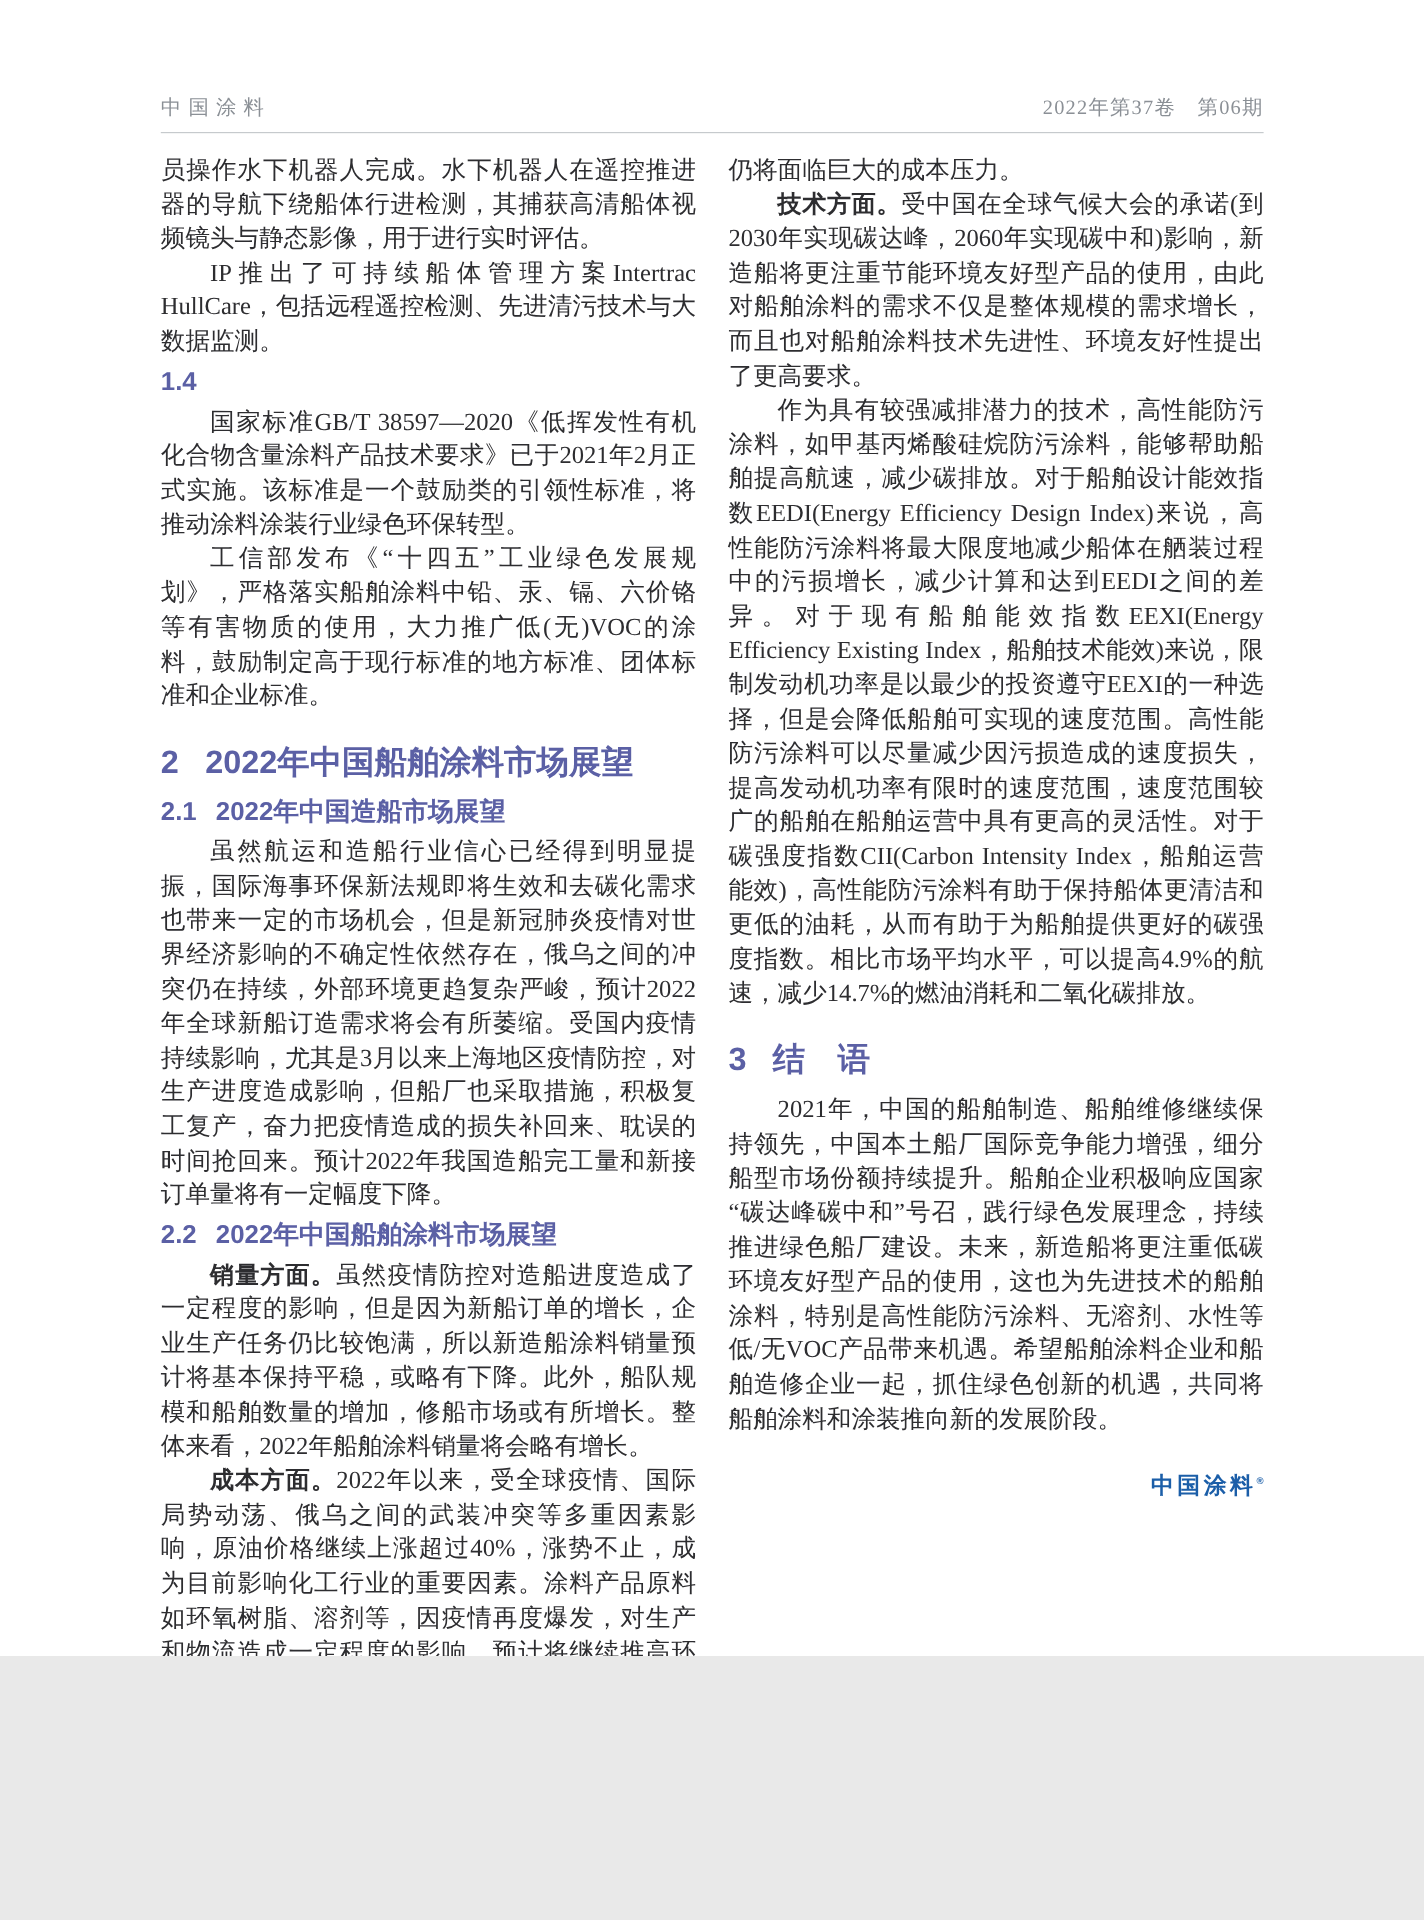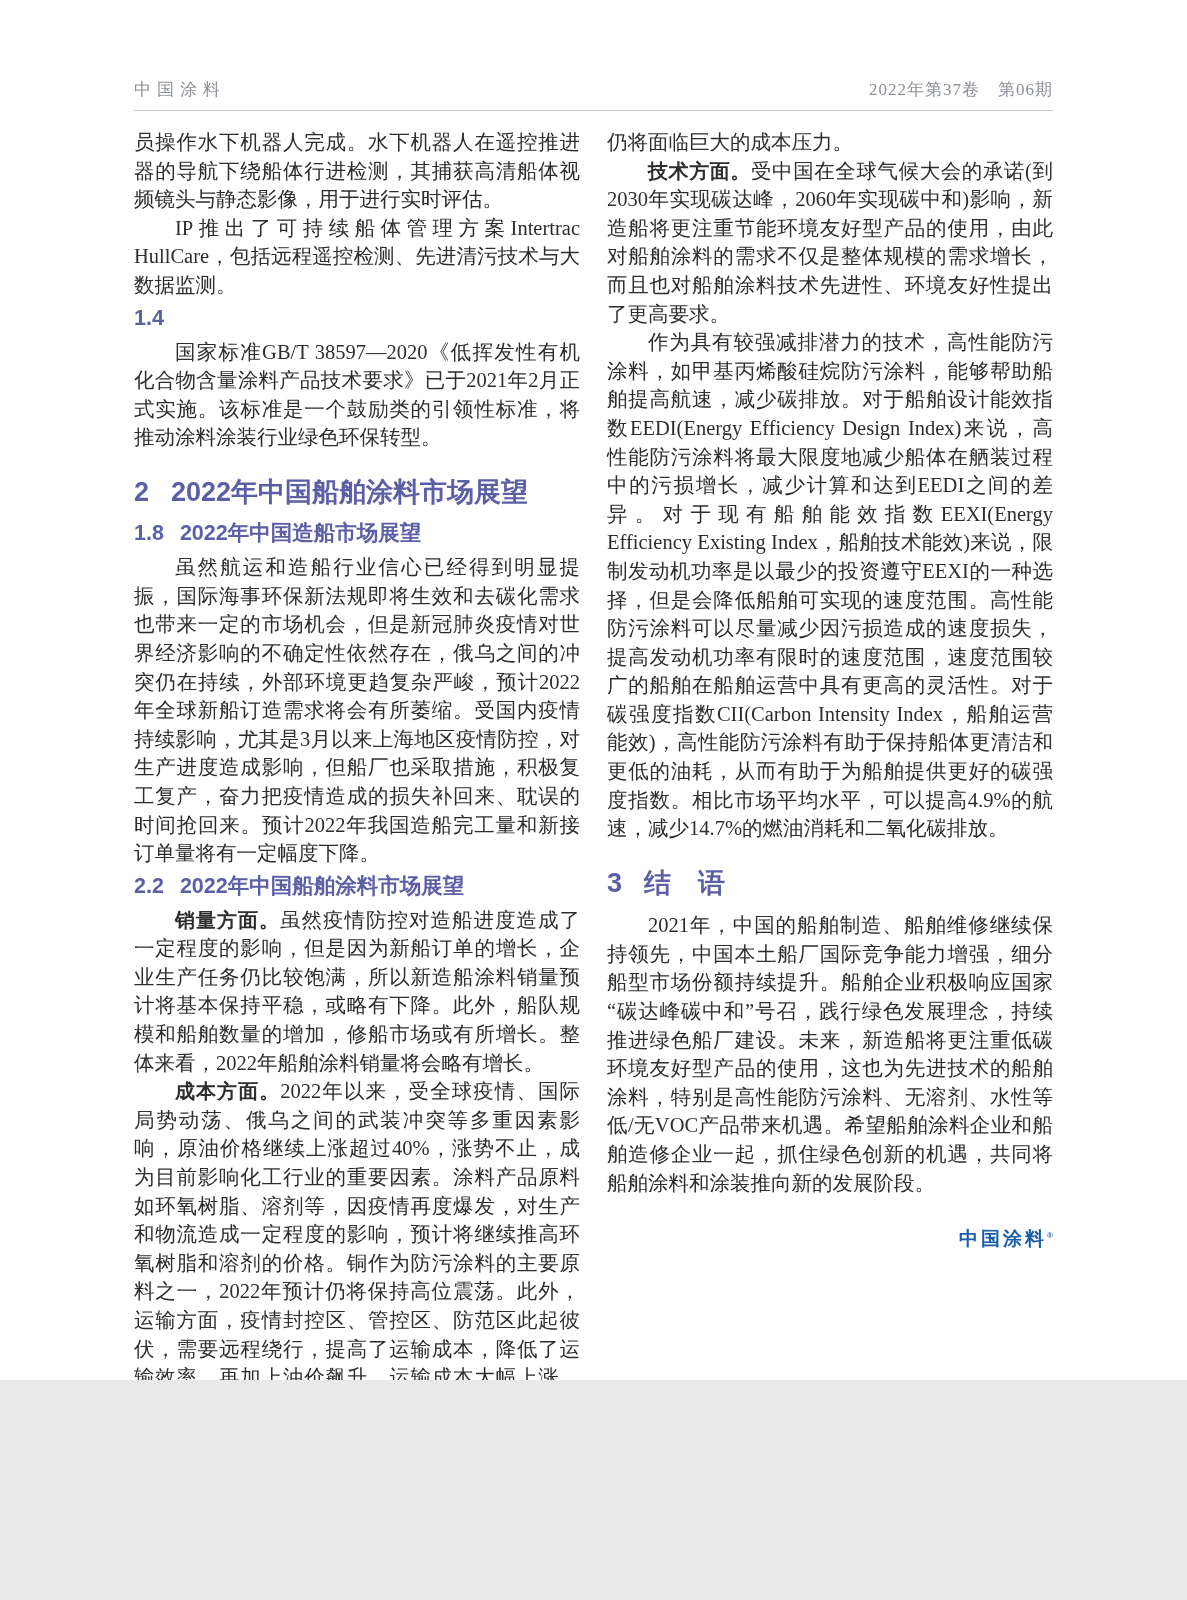--- a/index.html
+++ b/index.html
@@ -65,26 +65,27 @@
 
   <div class="columns">
 
     <div class="col">
       <p>员操作水下机器人完成。水下机器人在遥控推进器的导航下绕船体行进检测，其捕获高清船体视频镜头与静态影像，用于进行实时评估。</p>
       <p class="ind">IP推出了可持续船体管理方案Intertrac HullCare，包括远程遥控检测、先进清污技术与大数据监测。</p>
       <h3 class="sec2">
         <span class="num">1.4</span>
       </h3>
       <p class="ind">国家标准GB/T 38597—2020《低挥发性有机化合物含量涂料产品技术要求》已于2021年2月正式实施。该标准是一个鼓励类的引领性标准，将推动涂料涂装行业绿色环保转型。</p>
+      <p class="ind">工信部发布《“十四五”工业绿色发展规划》，严格落实船舶涂料中铅、汞、镉、六价铬等有害物质的使用，大力推广低(无)VOC的涂料，鼓励制定高于现行标准的地方标准、团体标准和企业标准。</p>
       <h2 class="sec1">
         <span class="num">2</span>
         <span>2022年中国船舶涂料市场展望</span>
       </h2>
       <h3 class="sec2">
-        <span class="num">1.8</span>
+        <span class="num">2.1</span>
         <span>2022年中国造船市场展望</span>
       </h3>
       <p class="ind">虽然航运和造船行业信心已经得到明显提振，国际海事环保新法规即将生效和去碳化需求也带来一定的市场机会，但是新冠肺炎疫情对世界经济影响的不确定性依然存在，俄乌之间的冲突仍在持续，外部环境更趋复杂严峻，预计2022年全球新船订造需求将会有所萎缩。受国内疫情持续影响，尤其是3月以来上海地区疫情防控，对生产进度造成影响，但船厂也采取措施，积极复工复产，奋力把疫情造成的损失补回来、耽误的时间抢回来。预计2022年我国造船完工量和新接订单量将有一定幅度下降。</p>
       <h3 class="sec2">
         <span class="num">2.2</span>
         <span>2022年中国船舶涂料市场展望</span>
       </h3>
       <p class="ind"><span class="lead">销量方面。</span><span>虽然疫情防控对造船进度造成了一定程度的影响，但是因为新船订单的增长，企业生产任务仍比较饱满，所以新造船涂料销量预计将基本保持平稳，或略有下降。此外，船队规模和船舶数量的增加，修船市场或有所增长。整体来看，2022年船舶涂料销量将会略有增长。</span></p>
       <p class="ind"><span class="lead">成本方面。</span><span>2022年以来，受全球疫情、国际局势动荡、俄乌之间的武装冲突等多重因素影响，原油价格继续上涨超过40%，涨势不止，成为目前影响化工行业的重要因素。涂料产品原料如环氧树脂、溶剂等，因疫情再度爆发，对生产和物流造成一定程度的影响，预计将继续推高环氧树脂和溶剂的价格。铜作为防污涂料的主要原料之一，2022年预计仍将保持高位震荡。此外，运输方面，疫情封控区、管控区、防范区此起彼伏，需要远程绕行，提高了运输成本，降低了运输效率，再加上油价飙升，运输成本大幅上涨。此外，国际运费也居高不下，以及港口的疫情管控，推高了进口原材料的成本，交货时间也受到影响。船舶涂料企业</span></p>
     </div>

